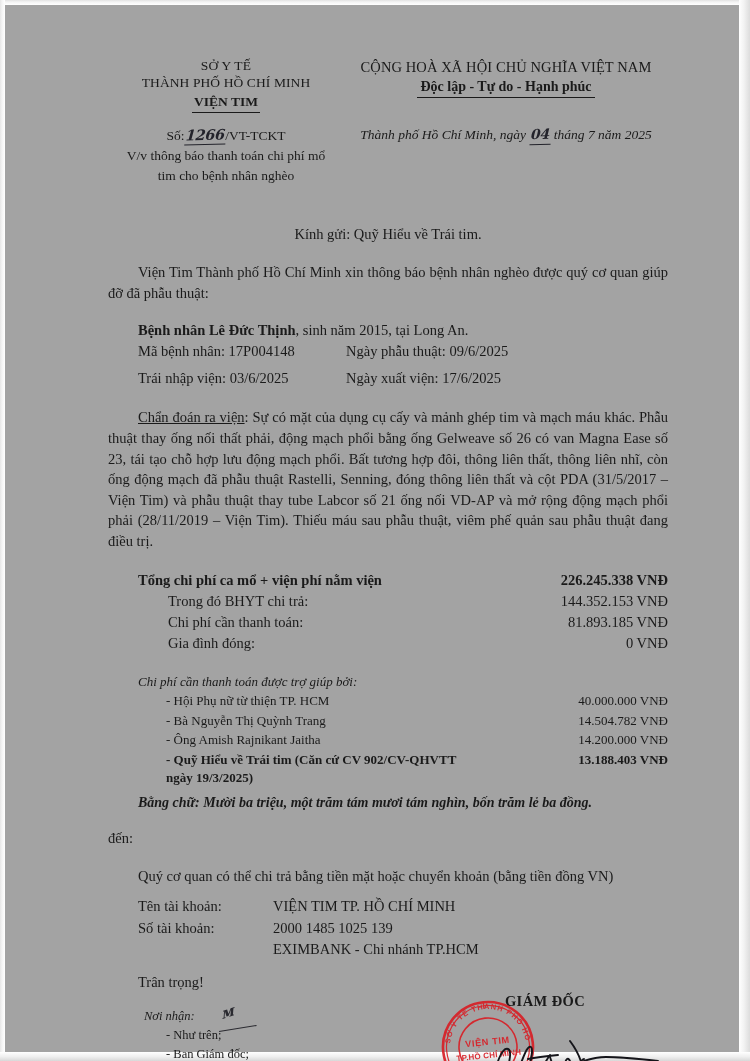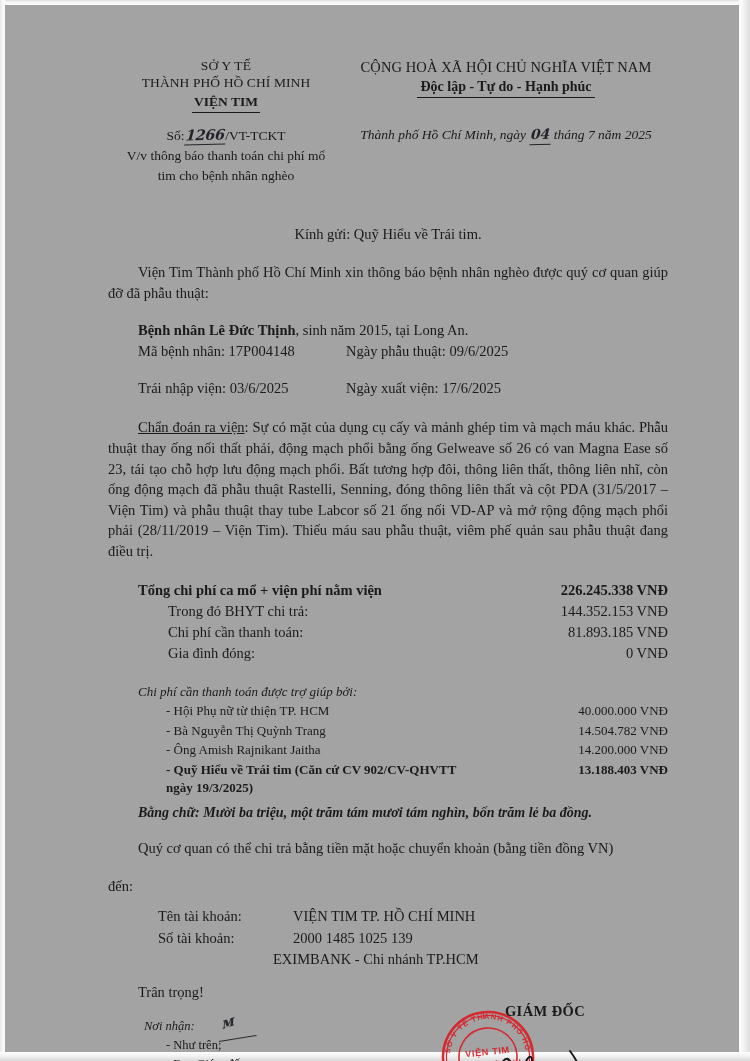--- a/index.html
+++ b/index.html
@@ -161,21 +161,21 @@
     padding-left: 30px;
     font-size: 14.5px;
     line-height: 1.45;
   }
   .b { font-weight: bold; }
   .u { text-decoration: underline; }
 
   .patient-grid {
     display: grid;
     grid-template-columns: 208px auto;
-    row-gap: 16px;
+    row-gap: 6px;
   }
 
   .diagnosis {
     margin-top: 18px;
     font-size: 14.5px;
     line-height: 1.42;
     text-align: justify;
     text-indent: 30px;
   }
 
@@ -241,21 +241,20 @@
 
   .bank {
     margin-top: 9px;
     padding-left: 30px;
     font-size: 14.5px;
     line-height: 1.48;
   }
   .bank-grid {
     display: grid;
     grid-template-columns: 135px auto;
-    margin-left: 20px;
   }
   .bank-branch { padding-left: 135px; }
 
   .regards {
     margin-top: 13px;
     padding-left: 30px;
     font-size: 14.5px;
   }
 
   
@@ -418,22 +417,22 @@
       </div>
       <div class="donor-row">
         <div class="donor-name b">- Quỹ Hiểu về Trái tim (Căn cứ CV 902/CV-QHVTT</div>
         <div class="donor-amt b">13.188.403 VNĐ</div>
       </div>
       <div class="donor-cont b">ngày 19/3/2025)</div>
     </div>
 
     <div class="in-words"><span>Bằng chữ:</span><span> Mười ba triệu, một trăm tám mươi tám nghìn, bốn trăm lẻ ba đồng.</span></div>
 
+    <div class="payment-note den">đến:</div>
     <div class="payment-note">Quý cơ quan có thể chi trả bằng tiền mặt hoặc chuyển khoản (bằng tiền đồng VN)</div>
-    <div class="payment-note den">đến:</div>
 
     <div class="bank">
       <div class="bank-grid">
         <div>Tên tài khoản:</div>
         <div>VIỆN TIM TP. HỒ CHÍ MINH</div>
         <div>Số tài khoản:</div>
         <div>2000 1485 1025 139</div>
       </div>
       <div class="bank-branch">EXIMBANK - Chi nhánh TP.HCM</div>
     </div>

